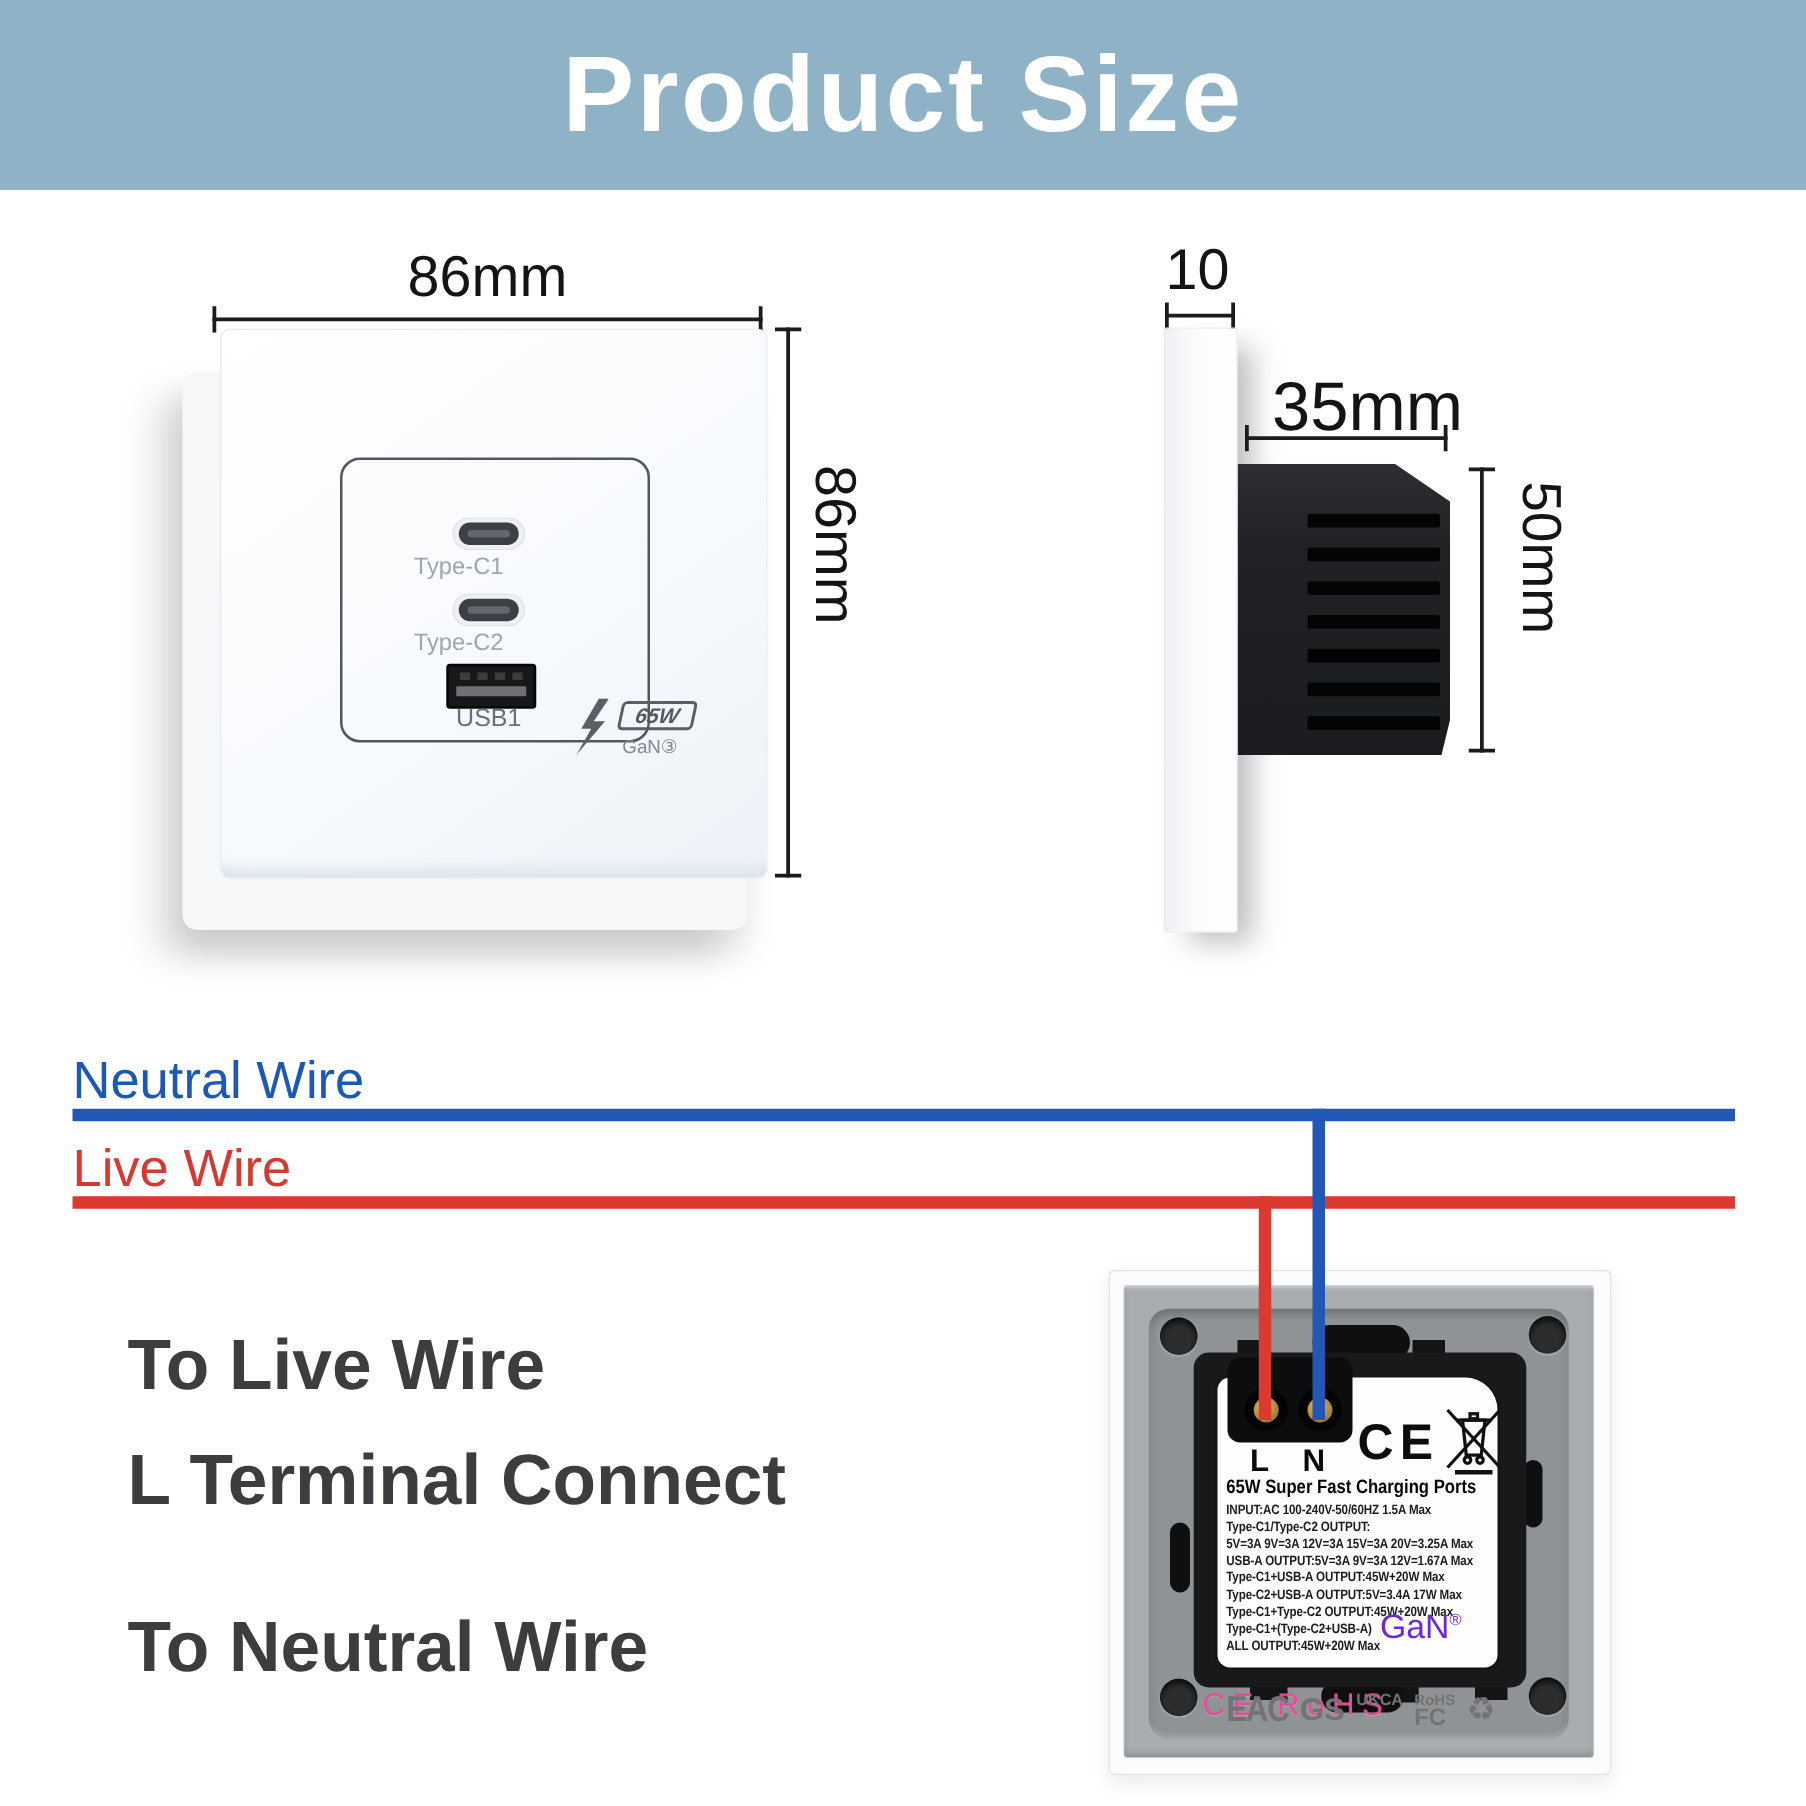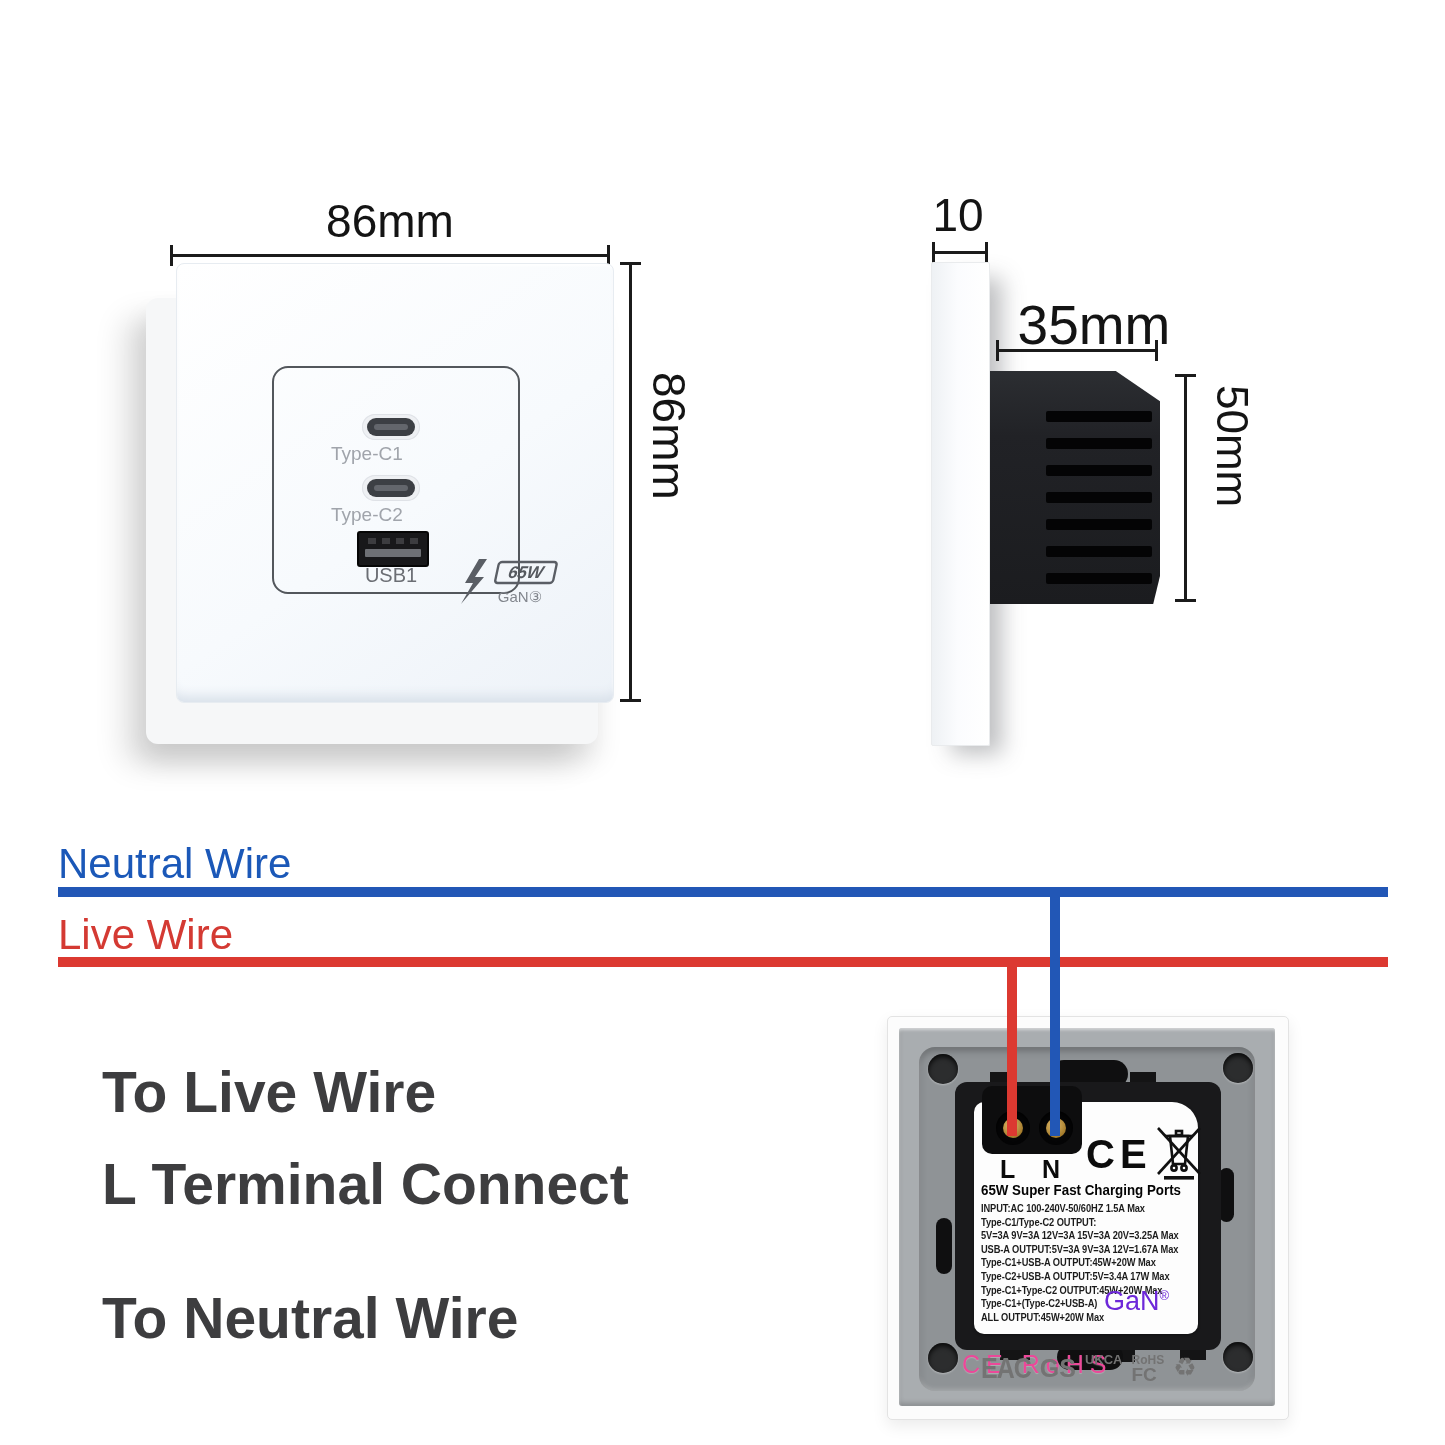--- a/index.html
+++ b/index.html
@@ -96,20 +96,23 @@
   .cert-col{display:flex;flex-direction:column;align-items:flex-start;}
   .cert-rohs{font-size:12px;font-weight:700;line-height:12px;}
   .cert-fcc{font-size:19px;font-weight:700;line-height:18px;}
   .recycle{font-size:26px;line-height:26px;}
 </style>
 </head>
 <body>
 
 <div class="stage">
 
+  <div class="abs header">
+    <div class="header-title">Product Size</div>
+  </div>
 
   <div class="dim-label center" style="left:170px;top:194px;width:440px;">86mm</div>
   <div class="dim-h" style="left:170px;top:254px;width:440px;"></div>
 
   <div class="abs wall-box"></div>
   <div class="abs glass-panel"></div>
   <div class="abs port-area"></div>
 
   <div class="tc-outer" style="left:362px;top:414px;">
     <div class="tc-inner"></div>

